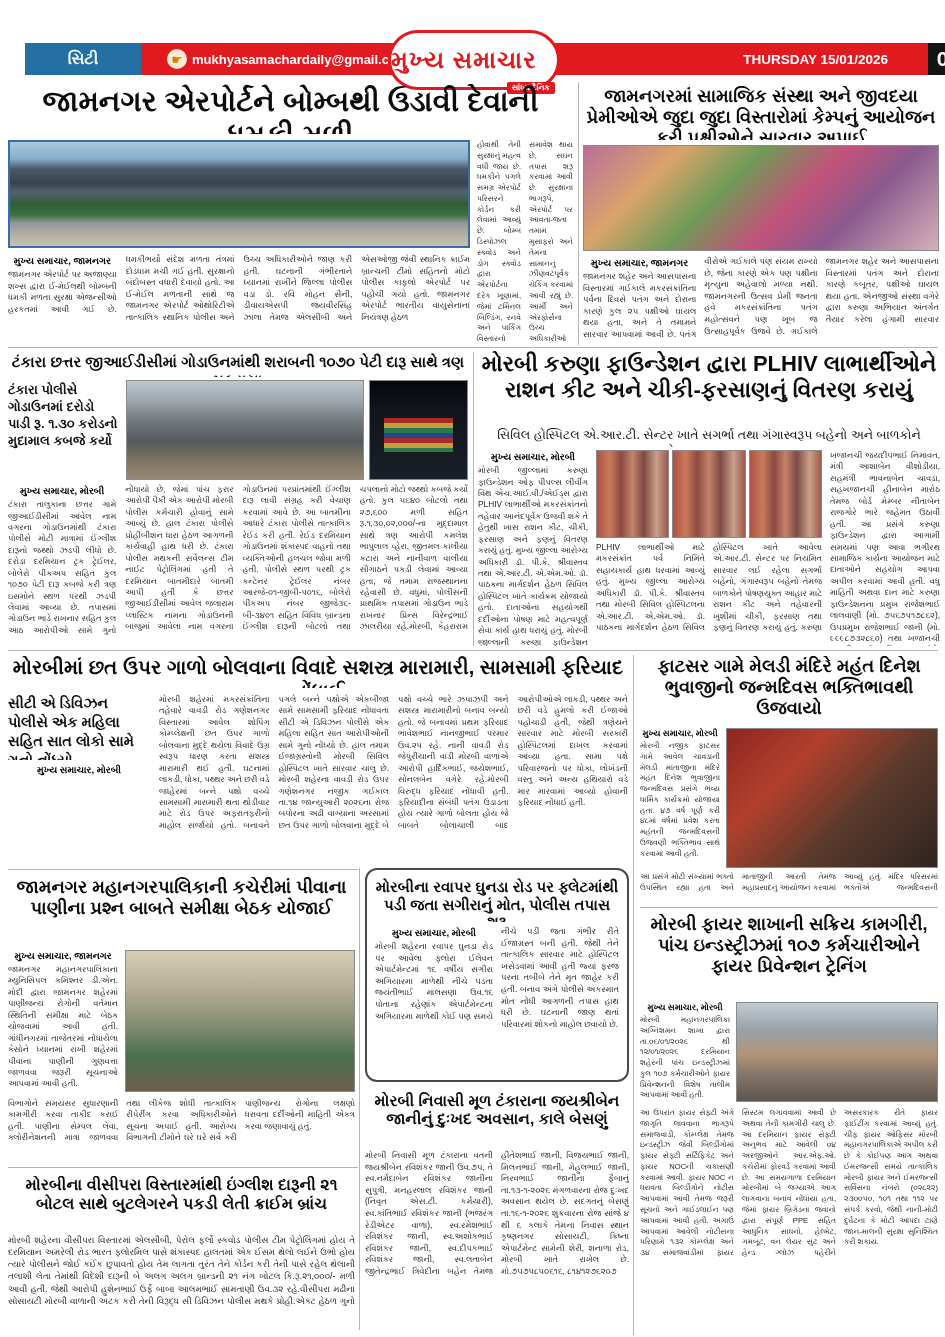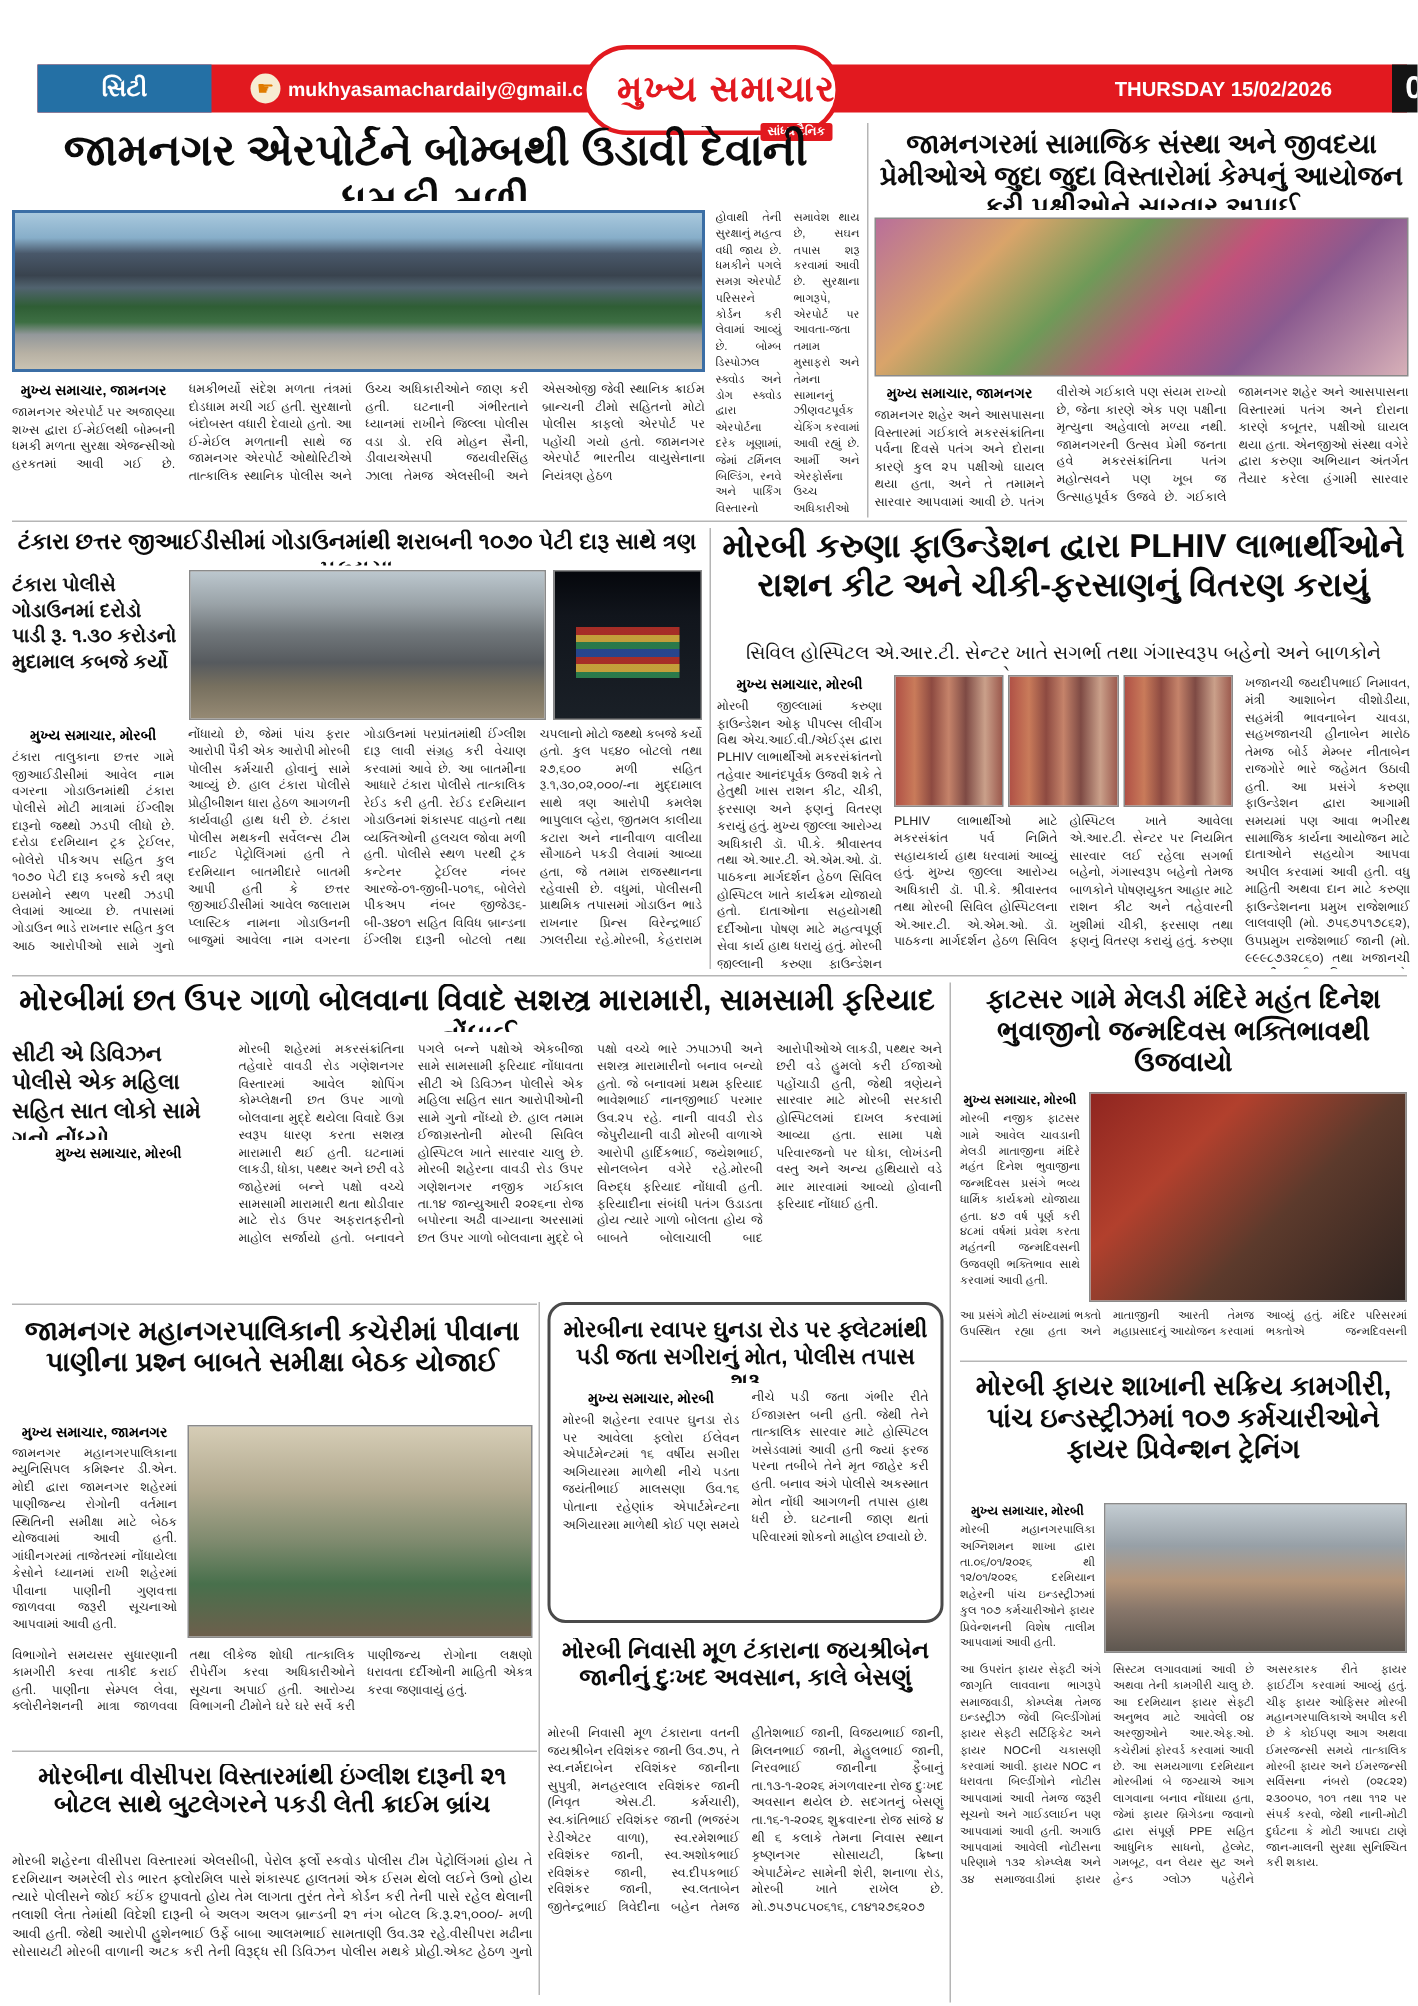--- a/index.html
+++ b/index.html
@@ -17,21 +17,21 @@
   .vr{width:1px;background:#b5b5b5;}
   .hr{height:1px;background:#b5b5b5;}
 
   
   .topbar{left:25px;top:43px;width:913px;height:32px;background:#e2191f;display:flex;align-items:center;}
   .sectab{width:116px;height:32px;background:#2470a5;color:#fff;font-weight:bold;font-size:16px;display:flex;align-items:center;justify-content:center;}
   .email{color:#fff;font-size:13px;font-weight:bold;margin-left:26px;display:flex;align-items:center;gap:5px;}
   .handic{width:20px;height:20px;border-radius:50%;background:#f7ecd2;color:#e07b00;font-size:13px;display:flex;align-items:center;justify-content:center;}
   .dateline{margin-left:auto;margin-right:50px;color:#fff;font-weight:bold;font-size:13.5px;}
   .pagebox{left:897px;top:43px;width:41px;height:32px;background:#141414;color:#fff;font-weight:bold;font-size:21px;display:flex;align-items:center;justify-content:center;margin-left:31px;}
-  .logo{left:388px;top:30px;width:172px;height:60px;background:#fff;border:3px solid #e2191f;border-radius:30px;display:flex;align-items:center;justify-content:flex-end;box-sizing:border-box;}
+  .logo{left:388px;top:30px;width:172px;height:60px;background:#fff;border:3px solid #e2191f;border-radius:30px;display:flex;align-items:center;justify-content:flex-start;box-sizing:border-box;}
   .logo-txt{color:#e2191f;font-weight:bold;font-size:24px;letter-spacing:1px;}
   .logo-tag{position:absolute;right:2px;bottom:-7px;background:#e2191f;color:#fff;font-size:8px;font-weight:bold;padding:1px 5px;border-radius:2px;}
 
   
   .ph-airport{background:linear-gradient(180deg,#a8c8dd 0%,#87aec9 16%,#49586a 26%,#39434e 40%,#51636f 48%,#2f5e35 60%,#3d6f43 70%,#93989b 78%,#b7b1a4 90%,#c9c2b2 100%);border:2px solid #3b6ea5;}
   .ph-birds{background:linear-gradient(135deg,#b96f9a 0%,#d9a46a 22%,#6f9a58 40%,#c2527a 58%,#8a5a8f 74%,#d7b0b8 100%);}
   .ph-raid{background:linear-gradient(180deg,#bcc7ce 0%,#9aa3a8 22%,#70767a 42%,#565a5e 62%,#77705f 78%,#968a74 100%);}
   .ph-truck{background:linear-gradient(180deg,#05070c 0%,#11151c 30%,#1a2027 100%),#0a0d12;position:relative;}
   .ph-truck::after{content:"";position:absolute;left:14%;right:14%;top:38%;height:34%;background:repeating-linear-gradient(180deg,#c03128 0 5px,#e2b63f 5px 10px,#2e8a52 10px 15px,#2a4da0 15px 20px);opacity:.85;}
   .ph-plhiv{background:linear-gradient(90deg,#b05146 0%,#c97b5a 18%,#8d4a41 34%,#c5836a 50%,#7e4a44 66%,#caa08a 84%,#9c5a4e 100%);}
@@ -41,21 +41,21 @@
 </style>
 </head>
 <body>
 
 <div class="abs topbar">
   <div class="sectab">સિટી</div>
   <div class="email">
     <span class="handic">☛</span>
     <span>mukhyasamachardaily@gmail.com</span>
   </div>
-  <div class="dateline">THURSDAY 15/02/2026</div>
+  <div class="dateline">THURSDAY 15/01/2026</div>
 </div>
 <div class="abs pagebox">02</div>
 <div class="abs logo">
   <span class="logo-txt">મુખ્ય સમાચાર</span>
   <span class="logo-tag">સાંધ્ય દૈનિક</span>
 </div>
 
 <div class="abs vr" style="left:578px;top:82px;height:263px;"></div>
 <div class="abs hr" style="left:8px;top:347px;width:930px;"></div>
 <div class="abs vr" style="left:473px;top:352px;height:294px;"></div>

